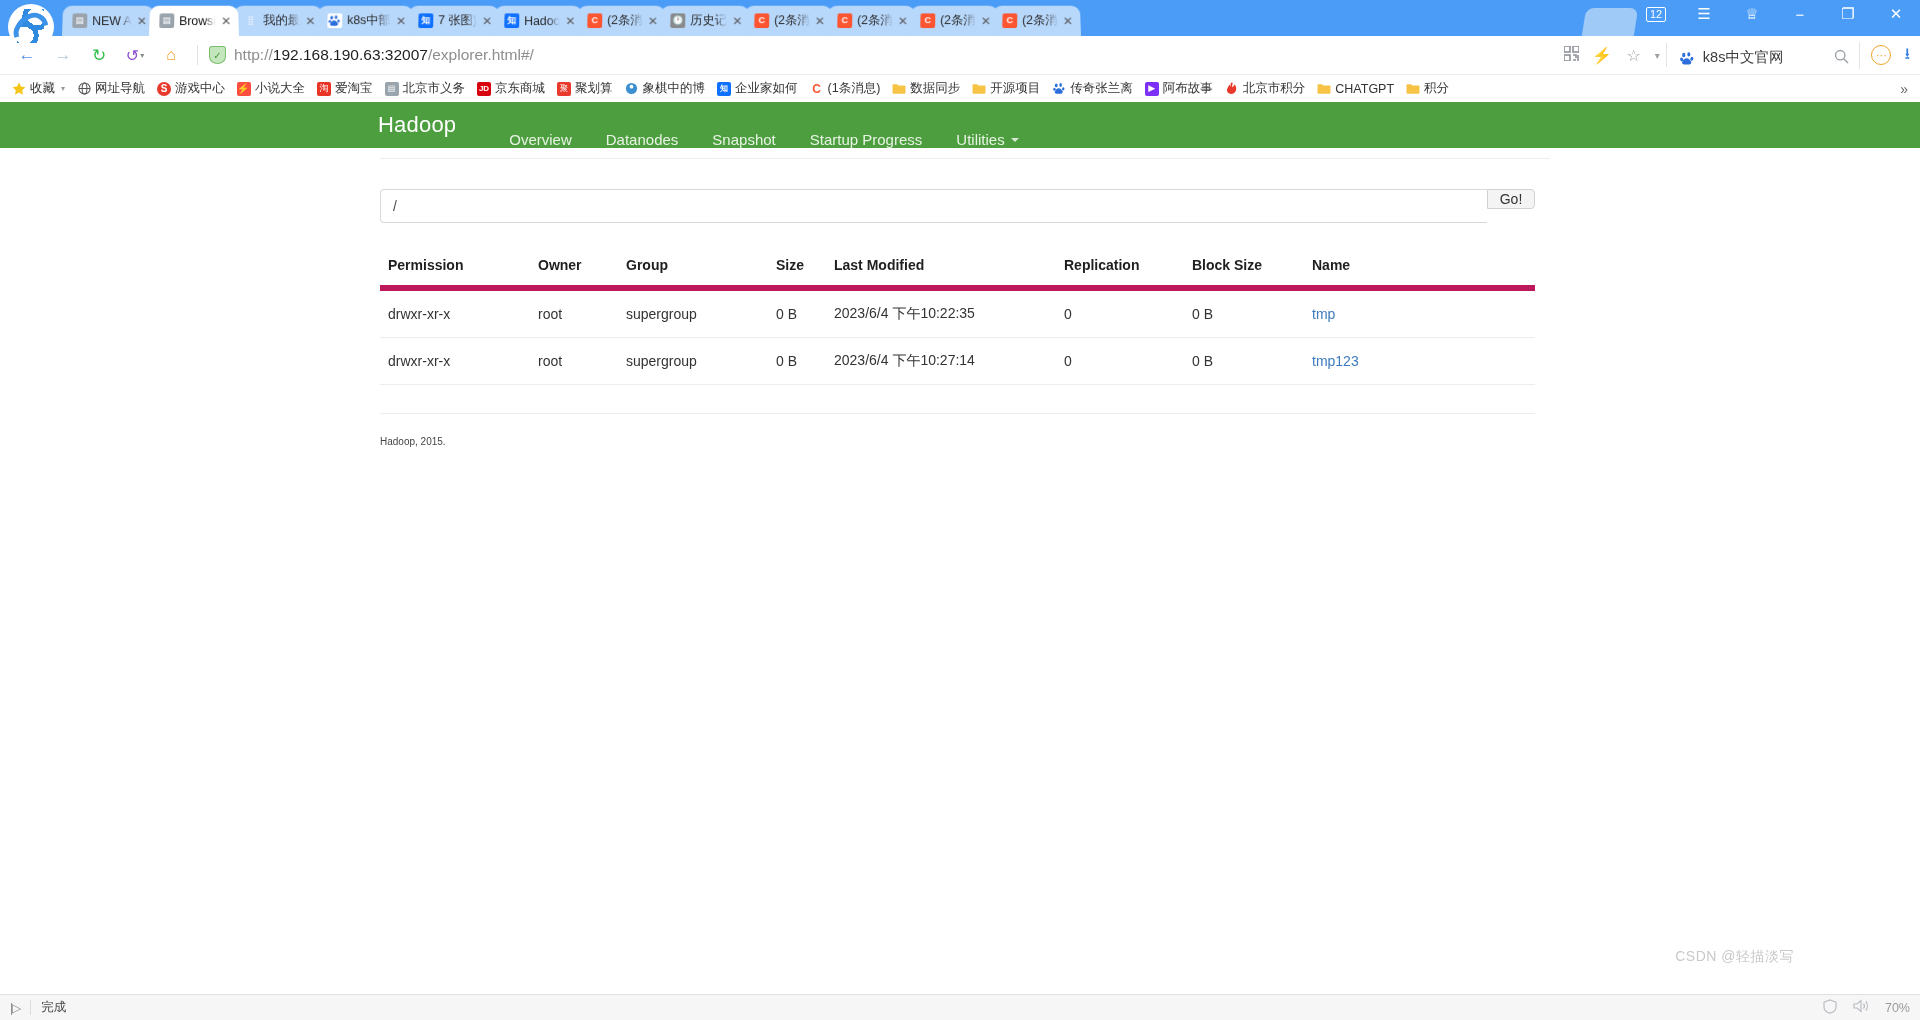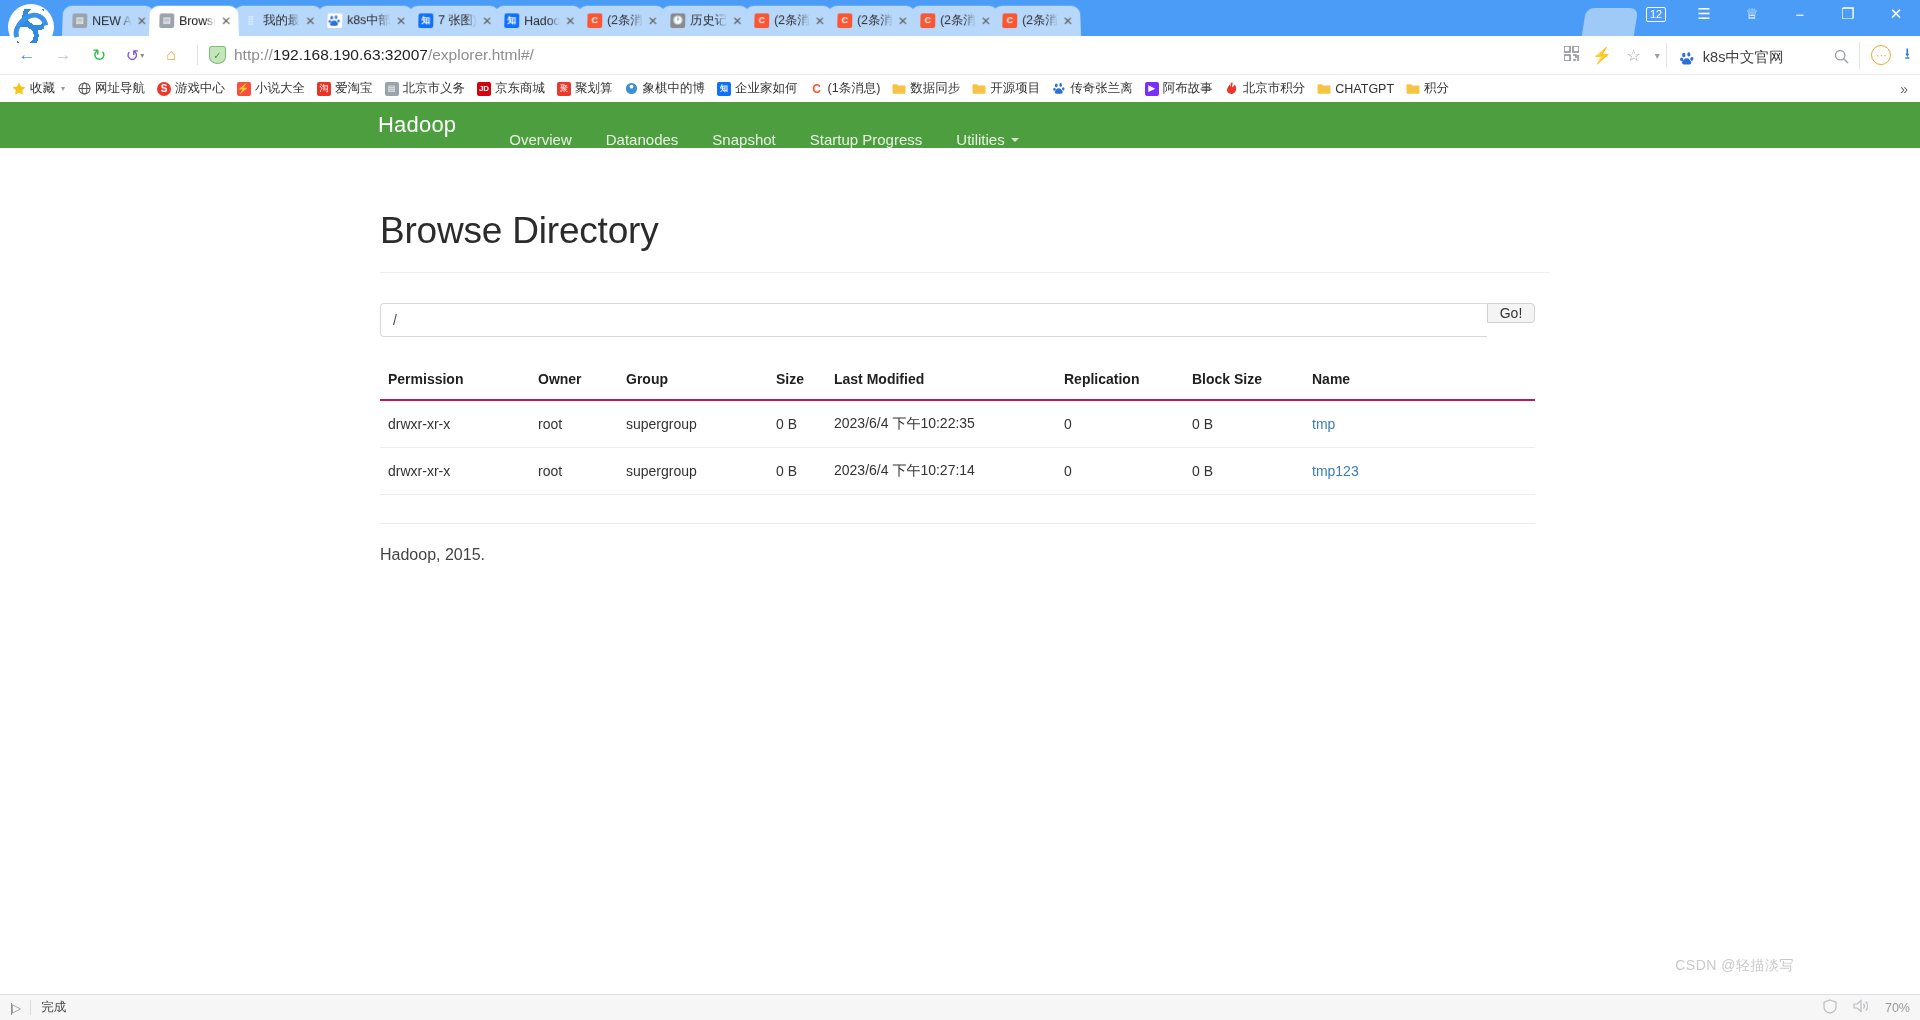--- a/index.html
+++ b/index.html
@@ -219,37 +219,37 @@
 
   table.fs { width:1155px; border-collapse:collapse; font-size:14px; }
   table.fs th {
     text-align:left; font-size:14px; font-weight:bold; color:#1f1f1f;
     padding:6px 8px 12px 8px; border-bottom:2px solid #e4e4e4;
   }
   table.fs td {
     padding:14px 8px; color:#333; border-bottom:1px solid #ededed;
     white-space:nowrap;
   }
-  table.fs tr.hdr th { border-bottom:2px solid #be185d; }
+  table.fs tr.hdr th { border-bottom:6px solid #be185d; }
   .col-perm  { width:150px; }
   .col-owner { width:88px; }
   .col-group { width:150px; }
   .col-size  { width:58px; }
   .col-mod   { width:230px; }
   .col-repl  { width:128px; }
   .col-block { width:120px; }
   .col-name  { width:auto; }
   a.name-link { color:#3c7bbf; text-decoration:none; }
 
   .footer-rule { height:1px; background:#ededed; width:1155px; margin:28px 0 22px 0; }
-  .footer-text { font-size:16px; color:#444; }
+  .footer-text { font-size:10px; color:#444; }
 
   
   .watermark {
-    position:absolute; right:126px; bottom:19px;
+    position:absolute; right:126px; bottom:28px;
     font-size:14px; color:#c9c9c9; letter-spacing:0.5px;
     white-space:nowrap;
   }
 
   
   .statusbar {
     height:26px; background:#f6f6f6; border-top:1px solid #e0e0e0;
     display:flex; align-items:center; padding:0 10px; gap:10px;
     font-size:12.5px; color:#444; flex:0 0 26px;
   }
@@ -544,21 +544,20 @@
           </div>
           <div class="nav-link">
             <span>Utilities</span>
             <span class="dd-caret"></span>
           </div>
         </div>
     </div>
 
     <div class="page">
       <div class="page-inner">
-        <h1 class="page-title">Browse Directory</h1>
         <div class="title-rule"></div>
 
         <div class="path-row">
           <input class="path-input" type="text" value="/" style="">
           <button class="go-btn">Go!</button>
         </div>
 
         <table class="fs">
           <thead>
             <tr class="hdr" id="table-head-row">

